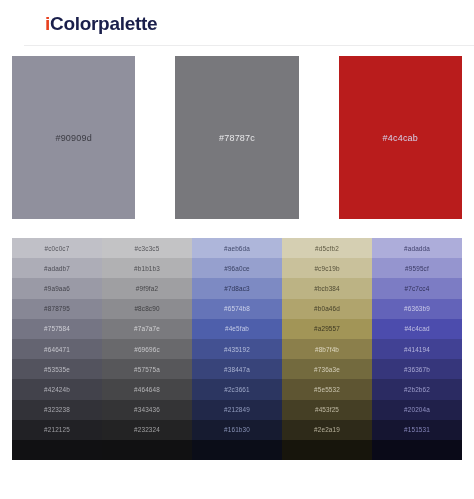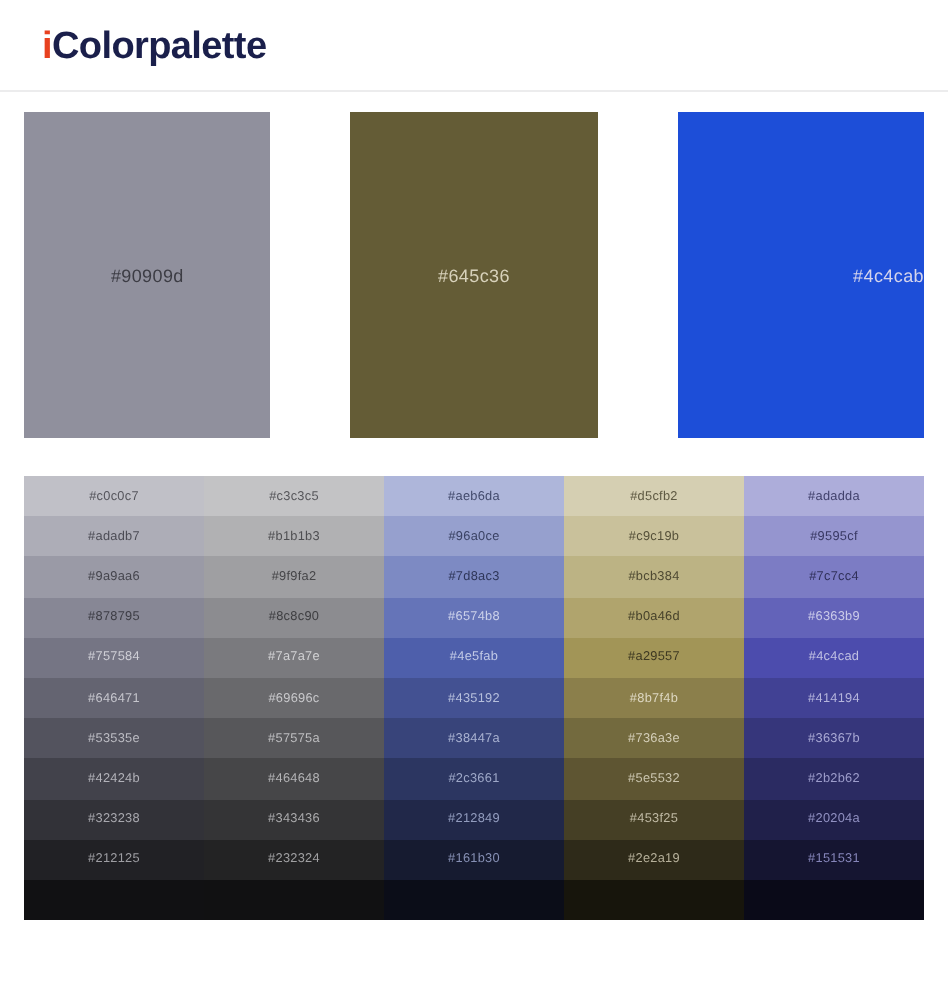--- a/index.html
+++ b/index.html
@@ -8,20 +8,21 @@
     height: 499px;
     background: #ffffff;
     font-family: "Liberation Sans", sans-serif;
     overflow: hidden;
   }
   .page {
     position: relative;
     width: 474px;
     height: 499px;
     background: #ffffff;
+    padding-left: 24px;
   }
 
   
   .header {
     position: relative;
     height: 46px;
     background: #ffffff;
     border-bottom: 1px solid #ececed;
     display: flex;
     align-items: center;
@@ -105,24 +106,24 @@
   <div class="header">
     <div class="logo">
       <span class="logo-i">i</span><span class="logo-rest">Colorpalette</span>
     </div>
   </div>
 
   <div class="main-strip" id="main-strip">
       <div class="main-swatch" style="background: rgb(144, 144, 157);">
         <span class="hexlabel" style="color: rgb(60, 60, 68);">#90909d</span>
       </div>
-      <div class="main-swatch" style="background: rgb(100, 92, 54);">
-        <span class="hexlabel" style="color: rgb(216, 210, 187);">#645c36</span>
-      </div>
-      <div class="main-swatch" style="background: #1d4ed8; justify-content: flex-end;">
+      <div class="main-swatch" style="background: rgb(120, 120, 124);">
+        <span class="hexlabel" style="color: rgb(232, 232, 234);">#78787c</span>
+      </div>
+      <div class="main-swatch" style="background: #b91c1c;">
         <span class="hexlabel" style="color: rgb(212, 212, 236);">#4c4cab</span>
       </div>
     </div>
 
   <div class="grid" id="shades-grid">
       <div class="grid-col">
         <div class="grid-cell" style="background: rgb(192, 192, 199);">
           <span class="hexlabel" style="color: rgb(85, 85, 92);">#c0c0c7</span>
         </div>
         <div class="grid-cell" style="background: rgb(173, 173, 183);">

